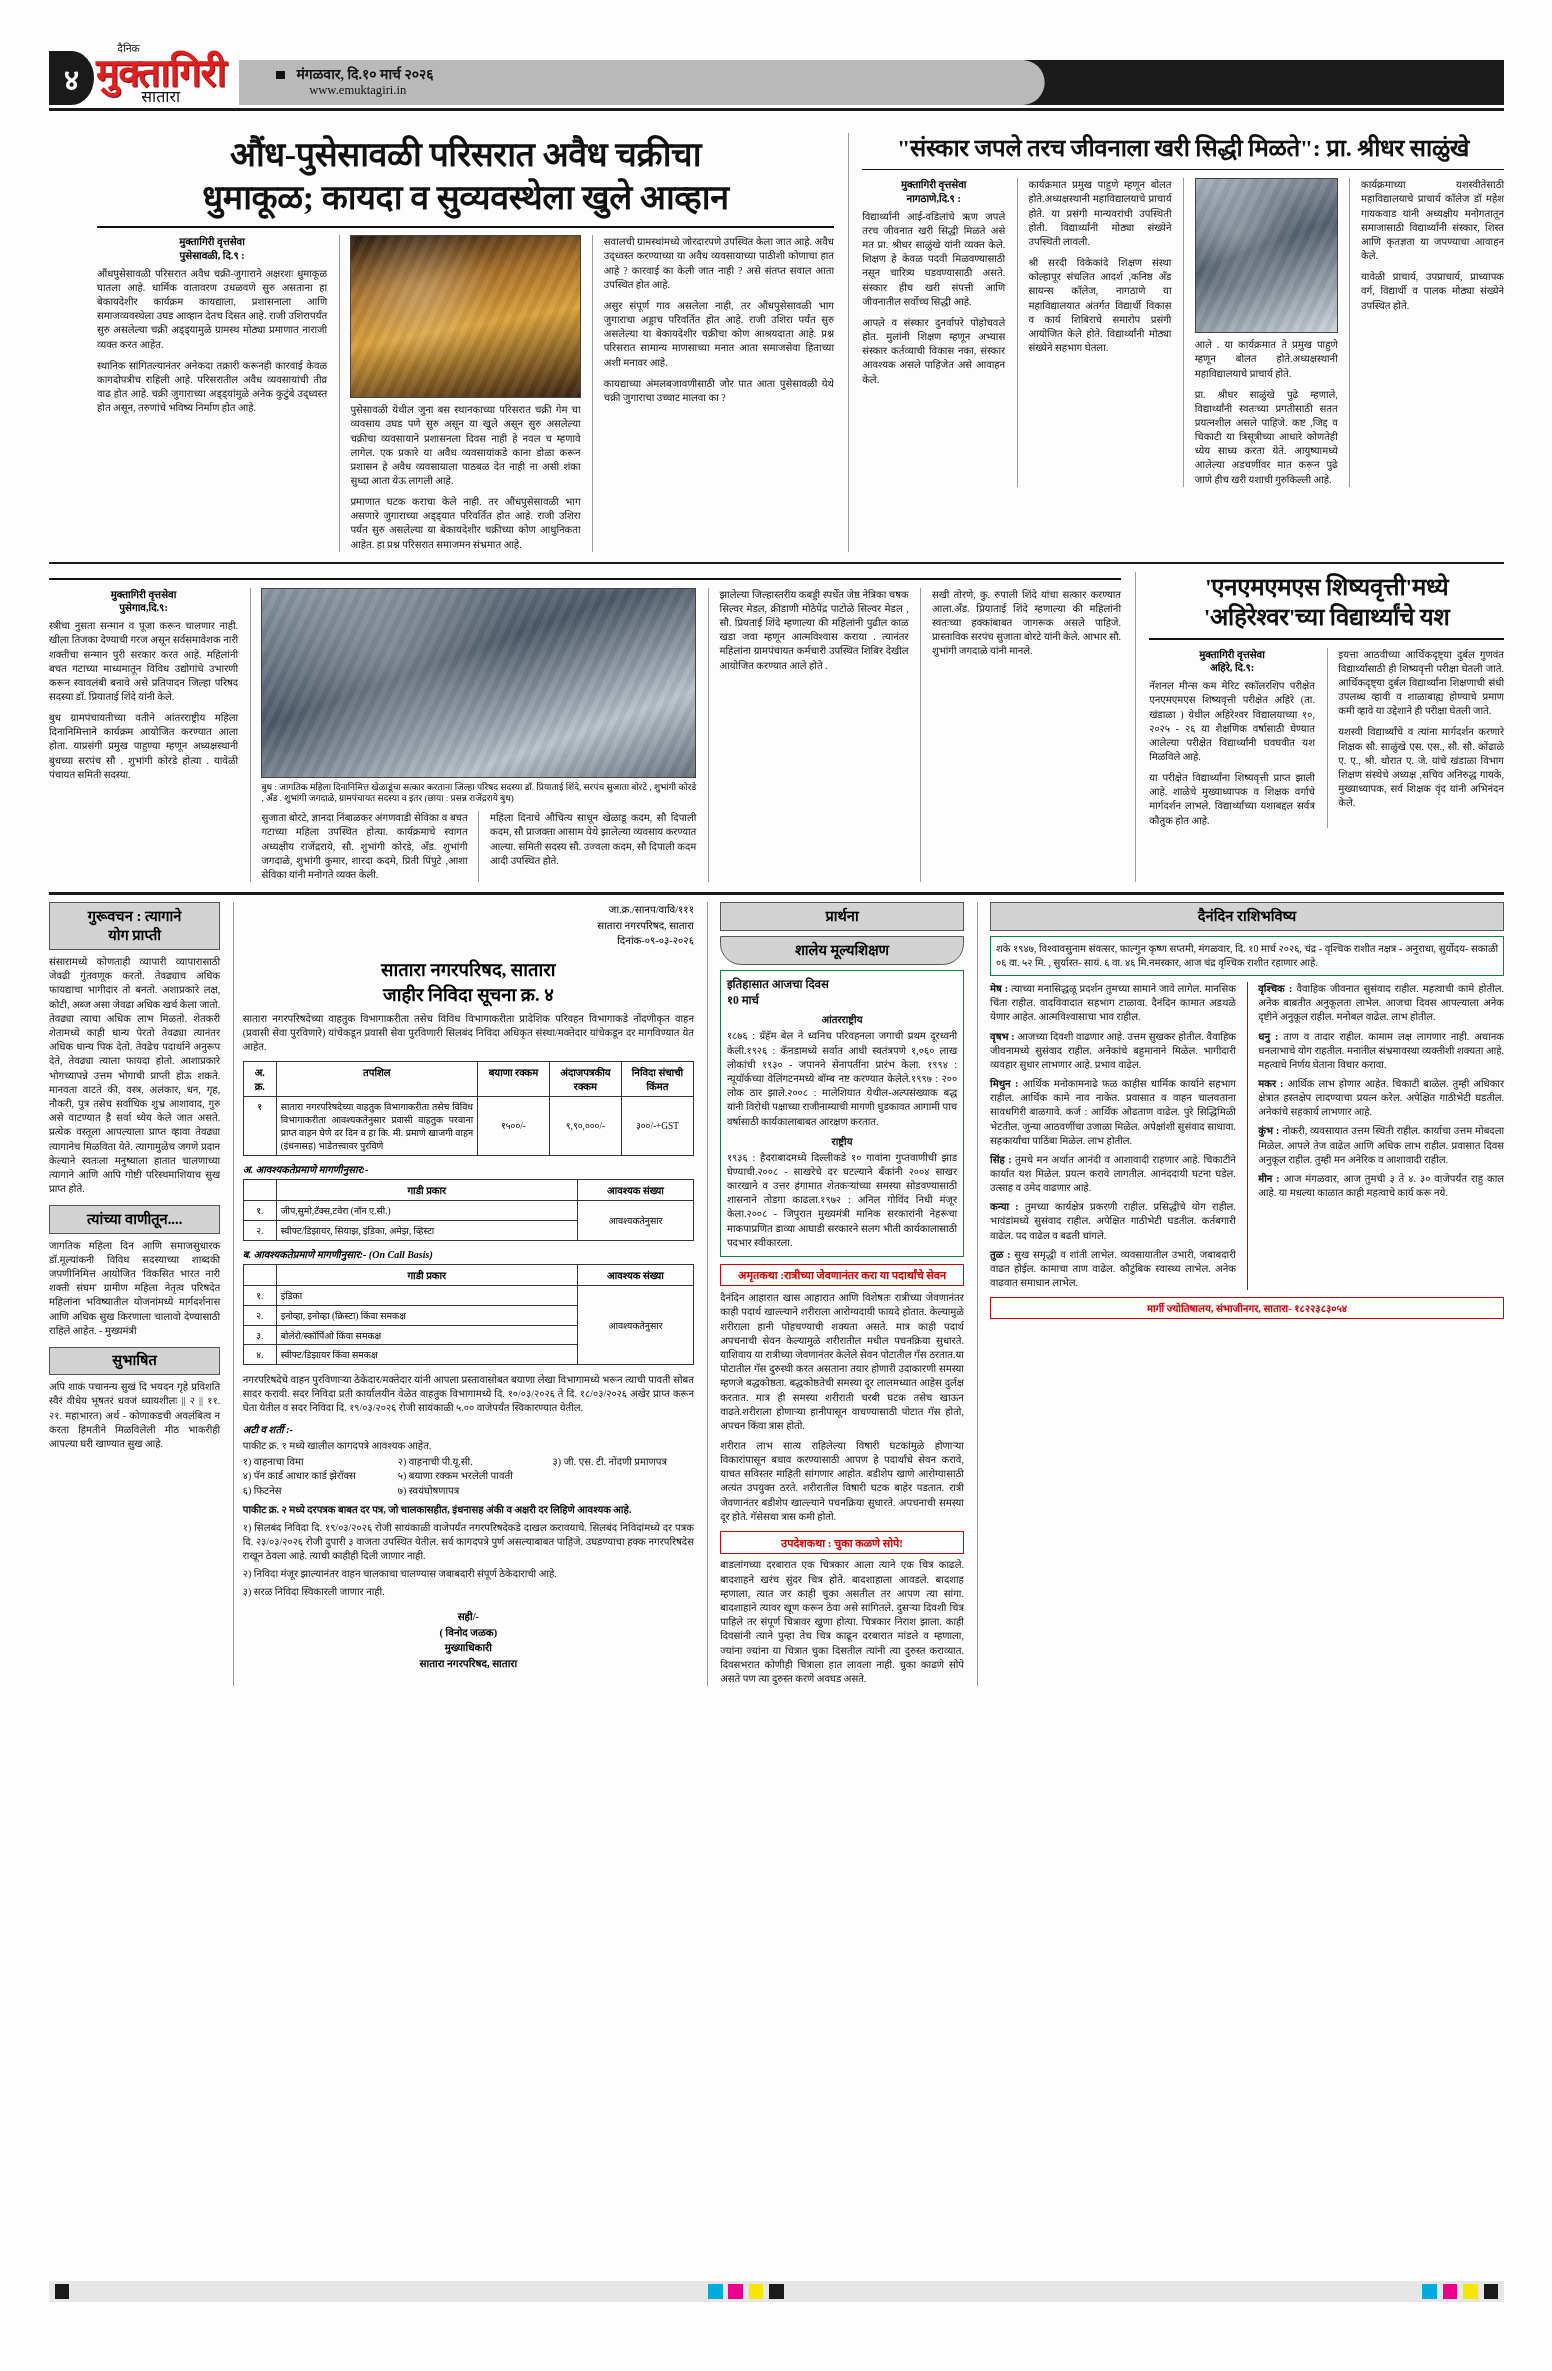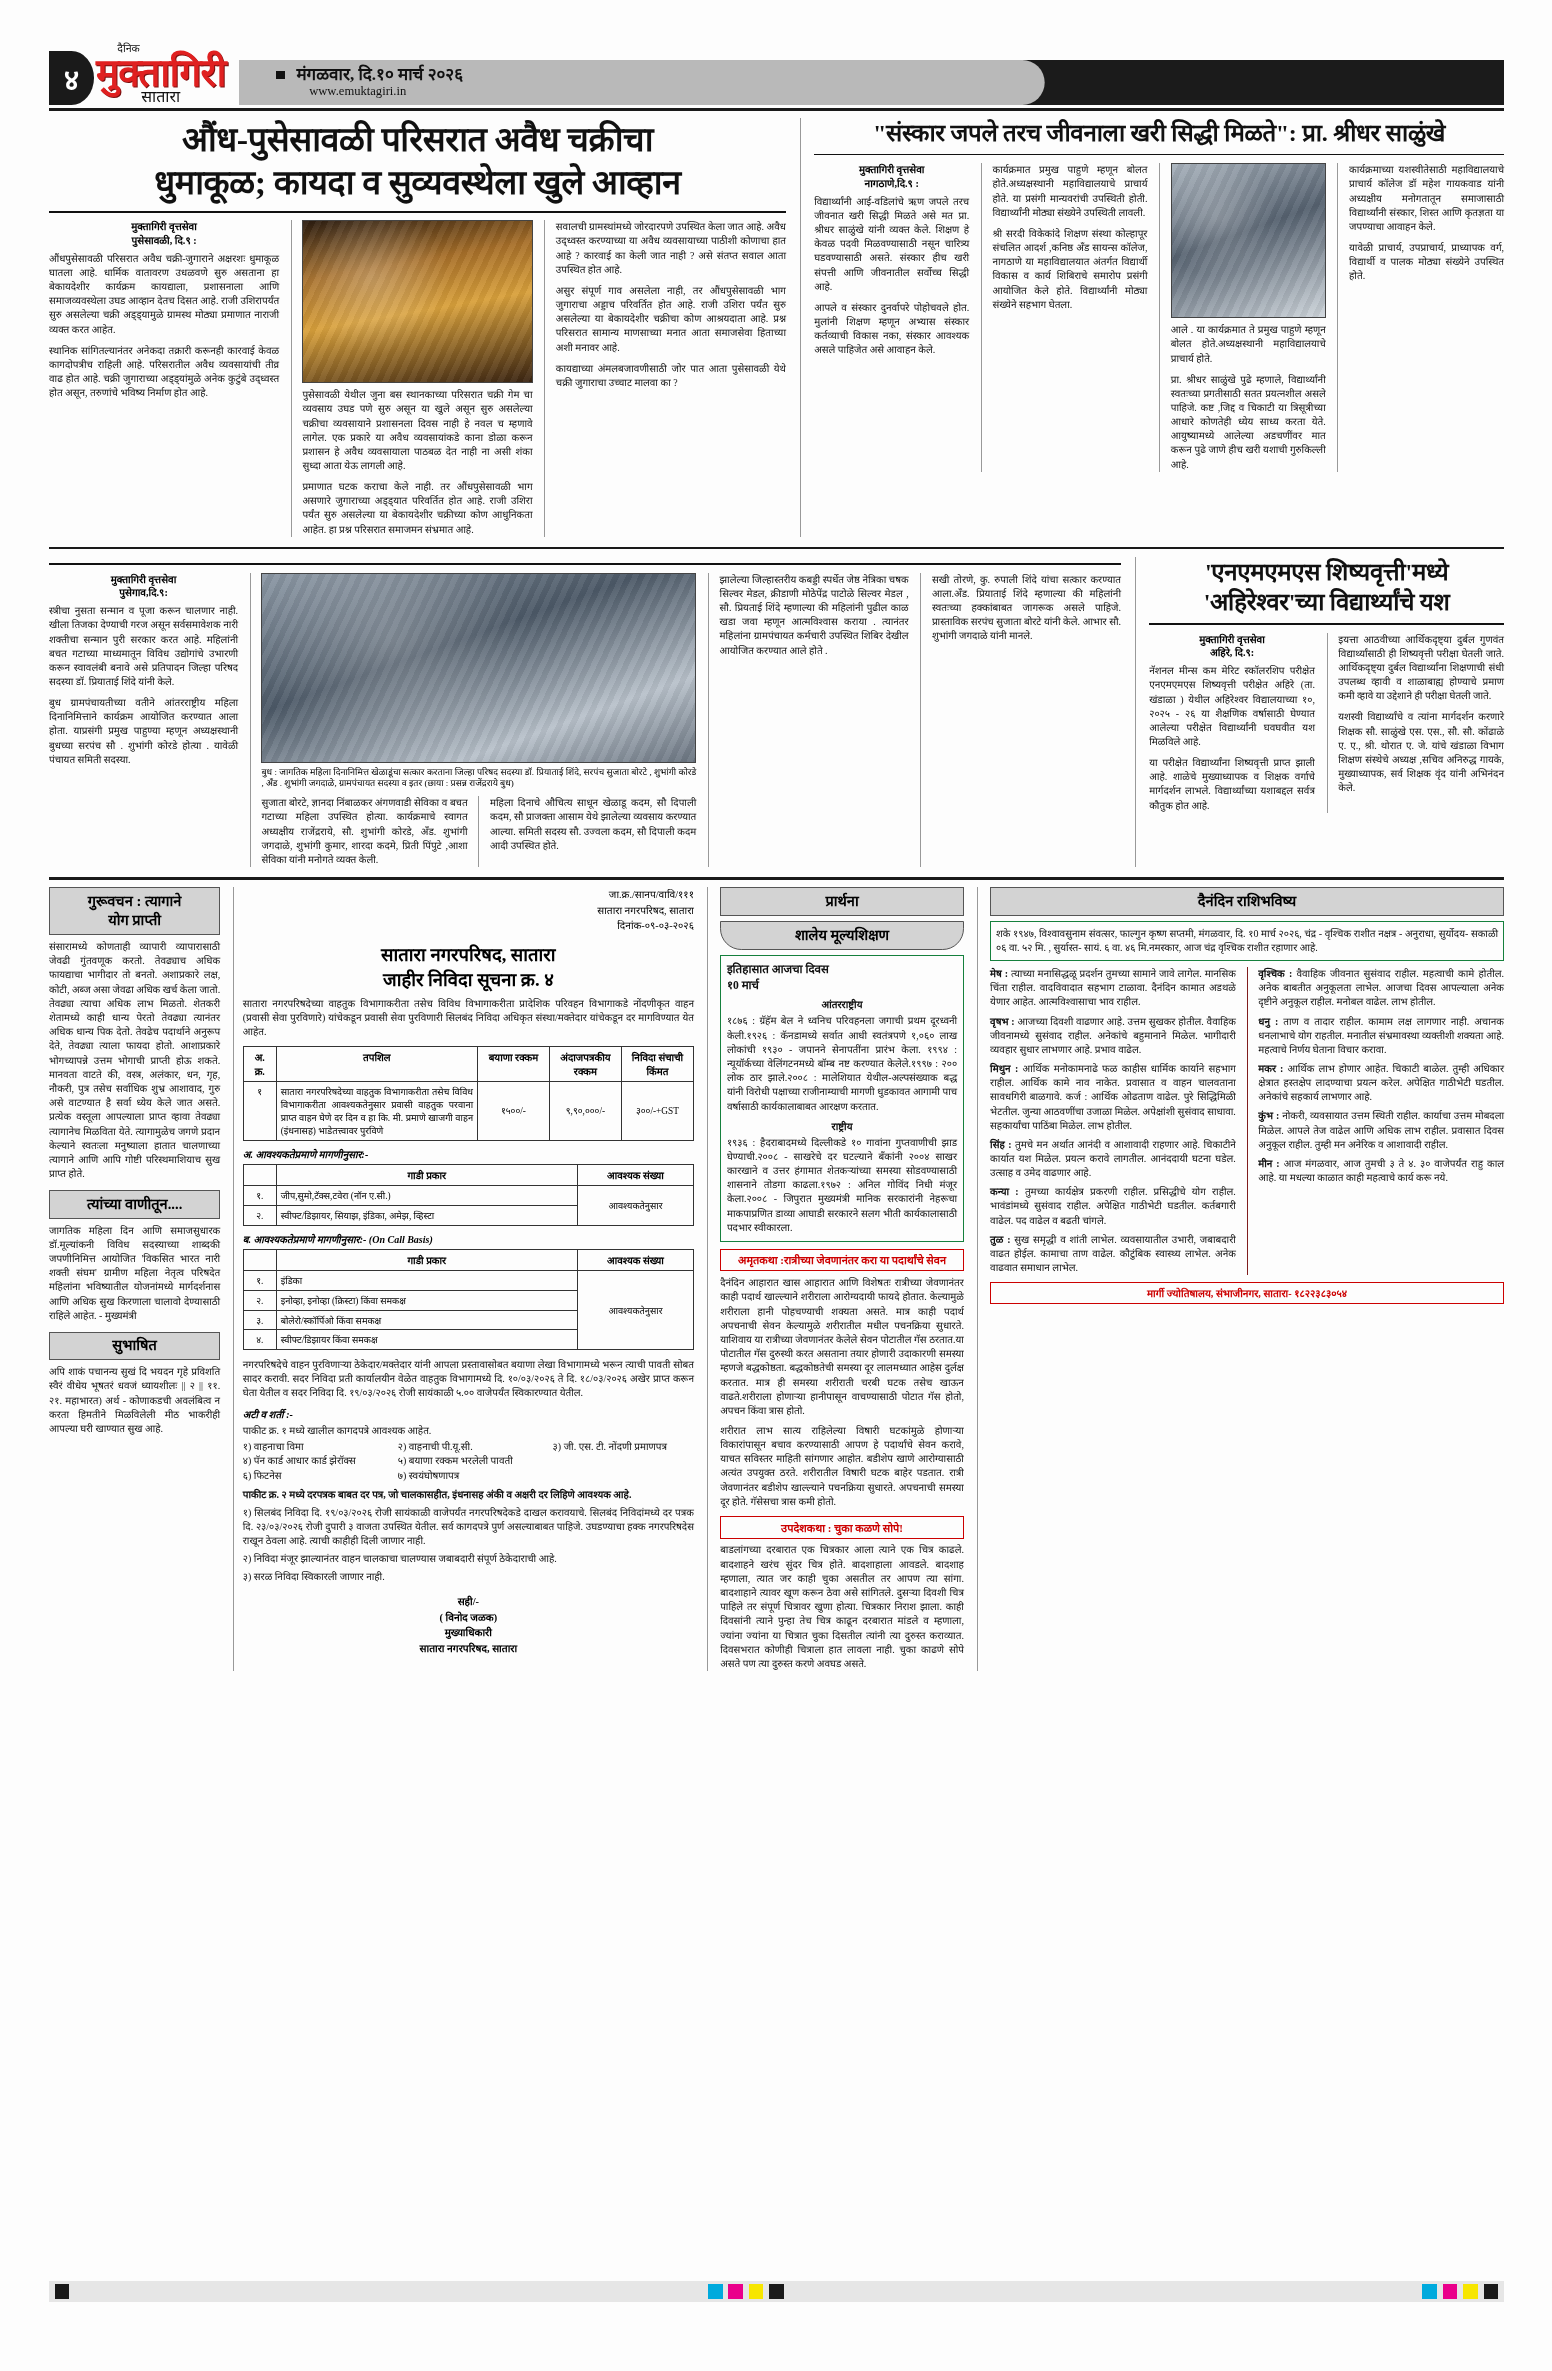--- a/index.html
+++ b/index.html
@@ -36,21 +36,21 @@
     flex:1; margin-left:13.6px; height:45px; position:relative;
     background:linear-gradient(to right,#b9b9b9 0%, #b9b9b9 62%, #1b1b1b 62%, #1b1b1b 100%);
     border-radius:0 0 0 0;
     display:flex; align-items:center;
   }
   .mast-bar::after{
     content:""; position:absolute; left:62%; top:0; width:43px; height:100%;
     background:#b9b9b9; border-radius:0 39px 39px 0; transform:translateX(-21.3px);
   }
   .mast-date-wrap{ position:relative; z-index:3; padding-left:37px; display:flex; flex-direction:column; }
-  .mast-date { font-size:17px; font-weight:bold; color:#111; line-height:1.1; display:flex; align-items:center; gap:11.6px;}
+  .mast-date { font-size:14px; font-weight:bold; color:#111; line-height:1.1; display:flex; align-items:center; gap:11.6px;}
   .sq { width:8.7px; height:8.7px; background:#111; display:inline-block; }
   .mast-site { font-size:12.6px; color:#111; margin-left:33px; line-height:1.2; }
 
   .rule-thick { height:2.9px; background:#1a1a1a; margin:2.9px 49px 0 49px; }
 
   
   .col-rule { border-left:1px solid #999; }
   .body-txt {
     font-size:10px; line-height:1.42; text-align:justify; color:#111;
     hyphens:auto;
@@ -65,21 +65,21 @@
   .photo.seminar{ background:linear-gradient(160deg,#a9b3bd,#566270 45%,#cfd6dc); }
   .photo::after{
     content:""; position:absolute; inset:0;
     background:
       radial-gradient(circle at 30% 35%, rgba(255,255,255,.22), transparent 40%),
       repeating-linear-gradient(115deg, rgba(255,255,255,.05) 0 5.8px, rgba(0,0,0,.05) 5.8px 11.6px);
   }
   .cap { font-size:9px; line-height:1.32; text-align:justify; margin-top:3.9px; }
 
   
-  .sec-top { display:flex; padding:7px 49px 0 49px; }
+  .sec-top { display:flex; padding:22px 49px 0 49px;margin-left:48px; }
   .sec-left { width:737px; }
   .sec-right { flex:1; padding-left:13.6px; margin-left:13.6px; }
 
   .hl-main {
     font-size:34px; font-weight:bold; line-height:1.28; text-align:center;
     color:#111; letter-spacing:-0.4px;
   }
   .hl-sub {
     font-size:24px; font-weight:bold; line-height:1.25; text-align:center;
     color:#111; letter-spacing:-0.3px;

